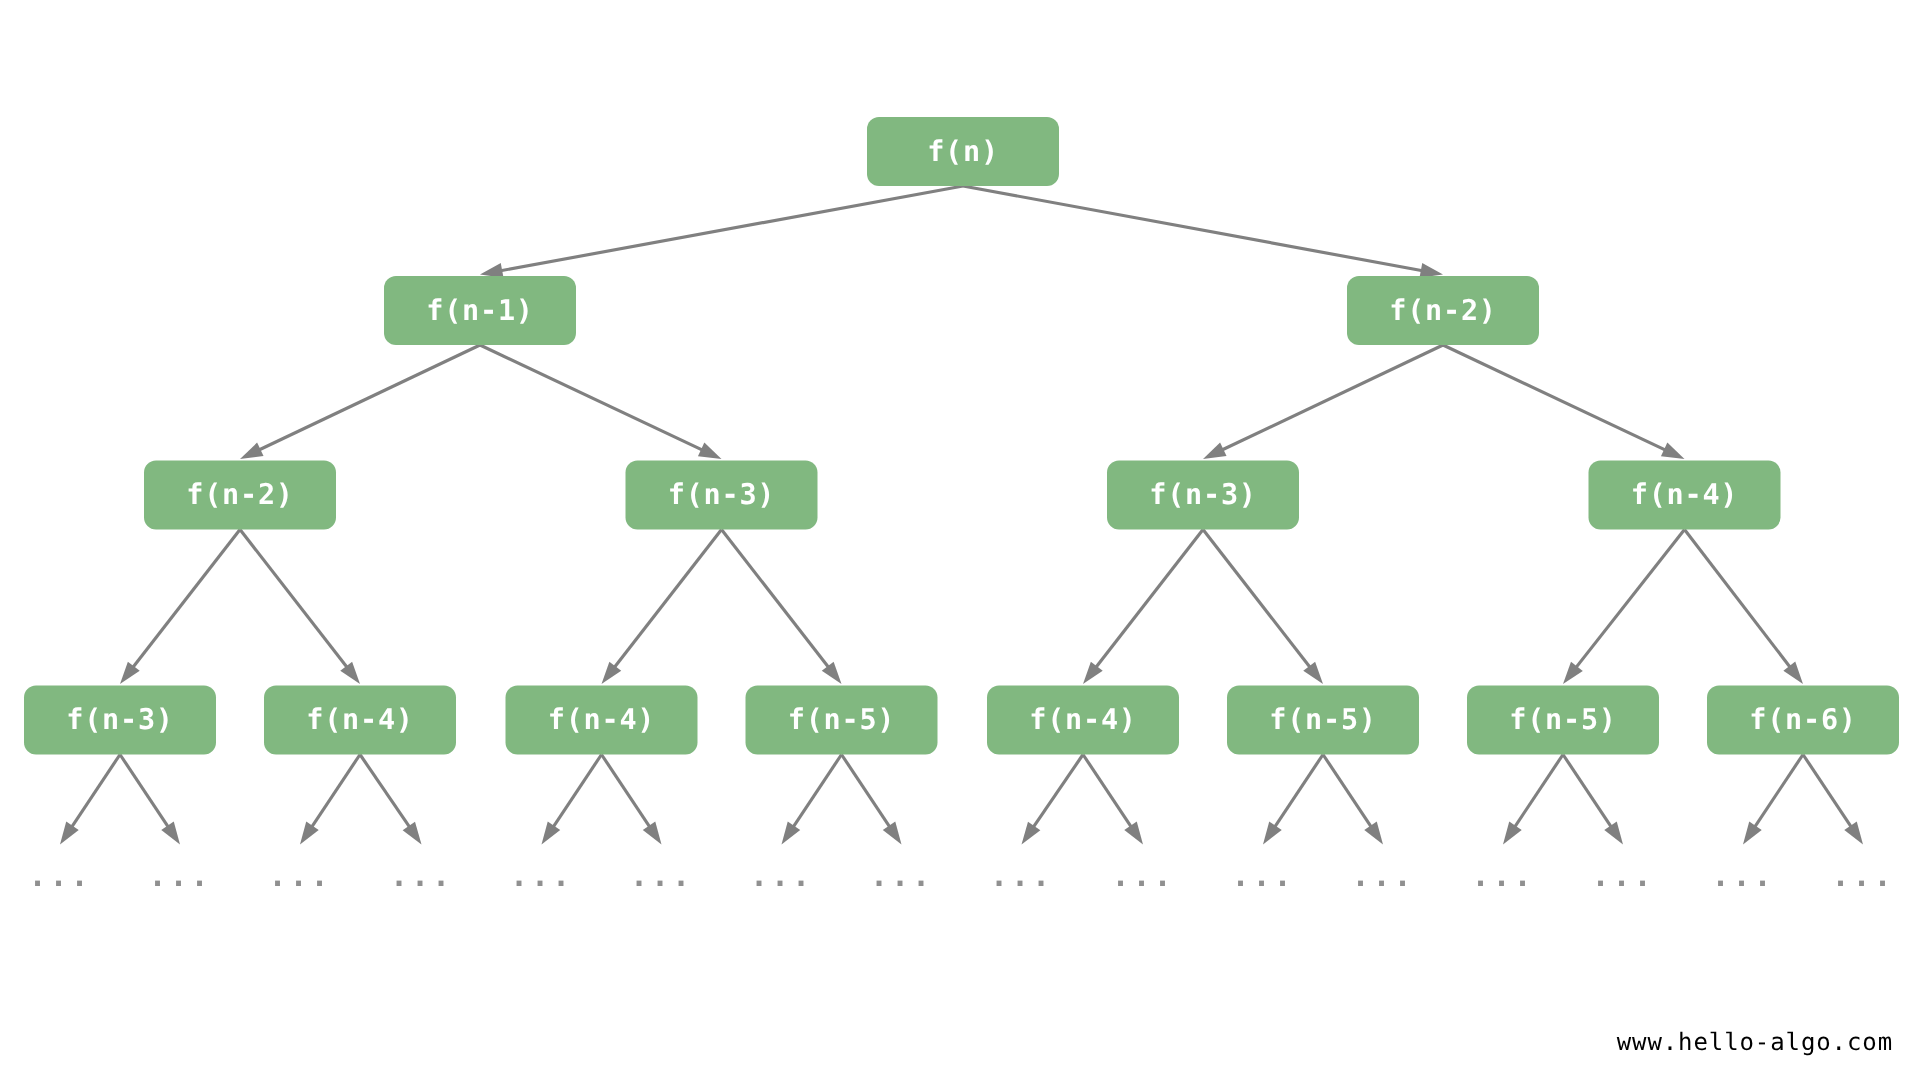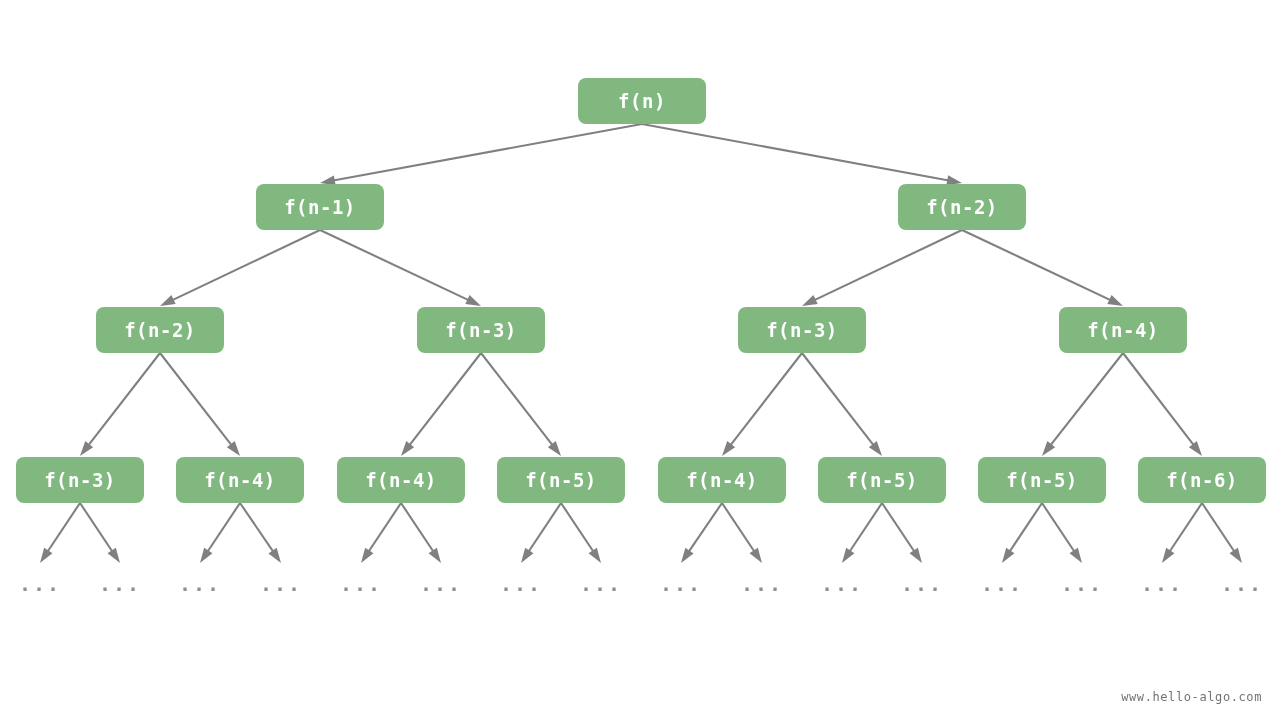--- a/index.html
+++ b/index.html
@@ -49,23 +49,23 @@
     font-size: 20px;
     font-weight: bold;
     letter-spacing: 2px;
     text-anchor: middle;
     dominant-baseline: middle;
   }
   .watermark {
     position: absolute;
     right: 18px;
     bottom: 16px;
-    color: #737373;
-    font-family: "DejaVu Sans Mono", "Liberation Mono", monospace;
-    font-size: 12px;
+    color: #000000;
+    font-family: "DejaVu Sans Mono", "Liberation Mono", monospace;
+    font-size: 16px;
     letter-spacing: 0.6px;
     white-space: nowrap;
   }
 </style>
 </head>
 <body>
 
 <div id="canvas">
   <svg id="tree-svg" viewBox="0 0 1280 720">
     <g id="edges-layer">

